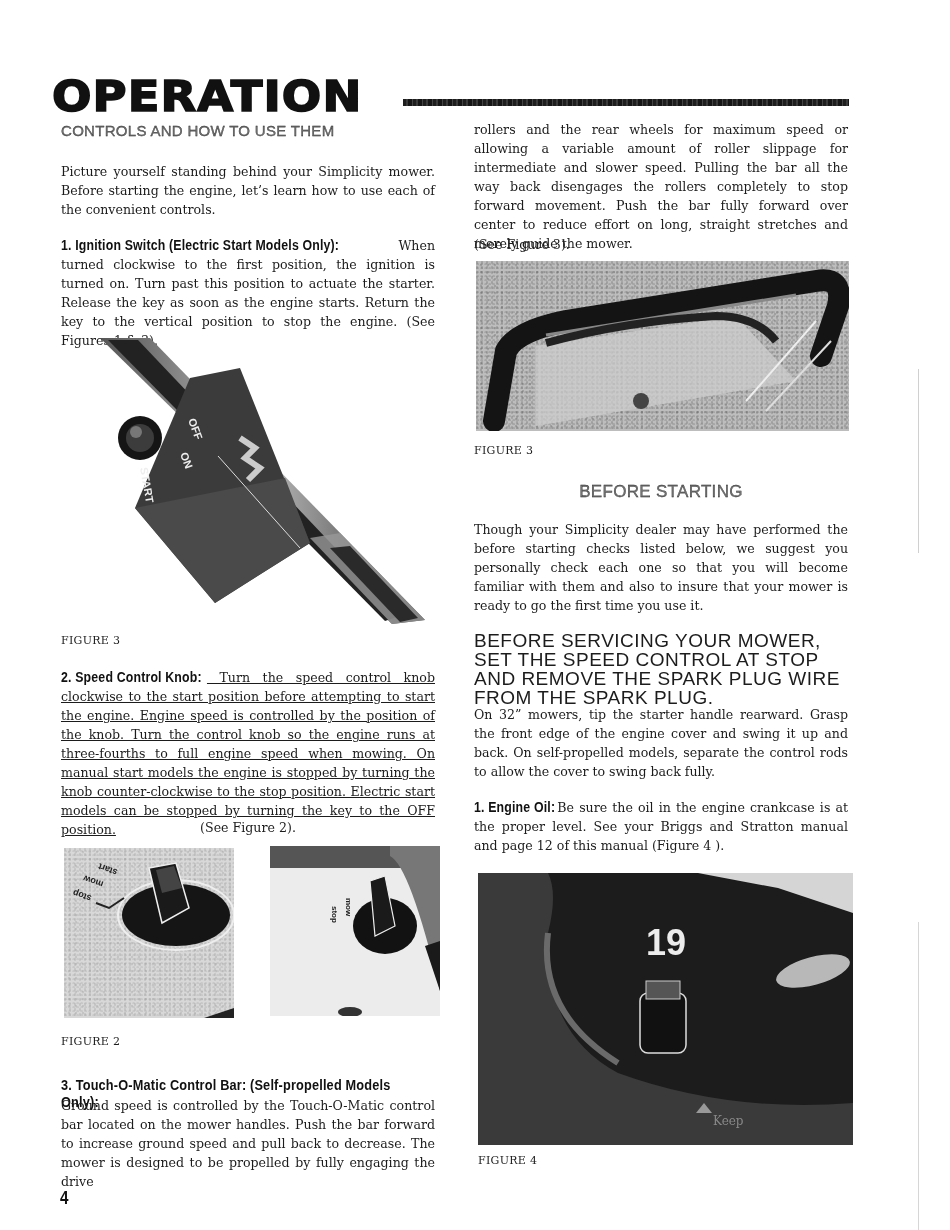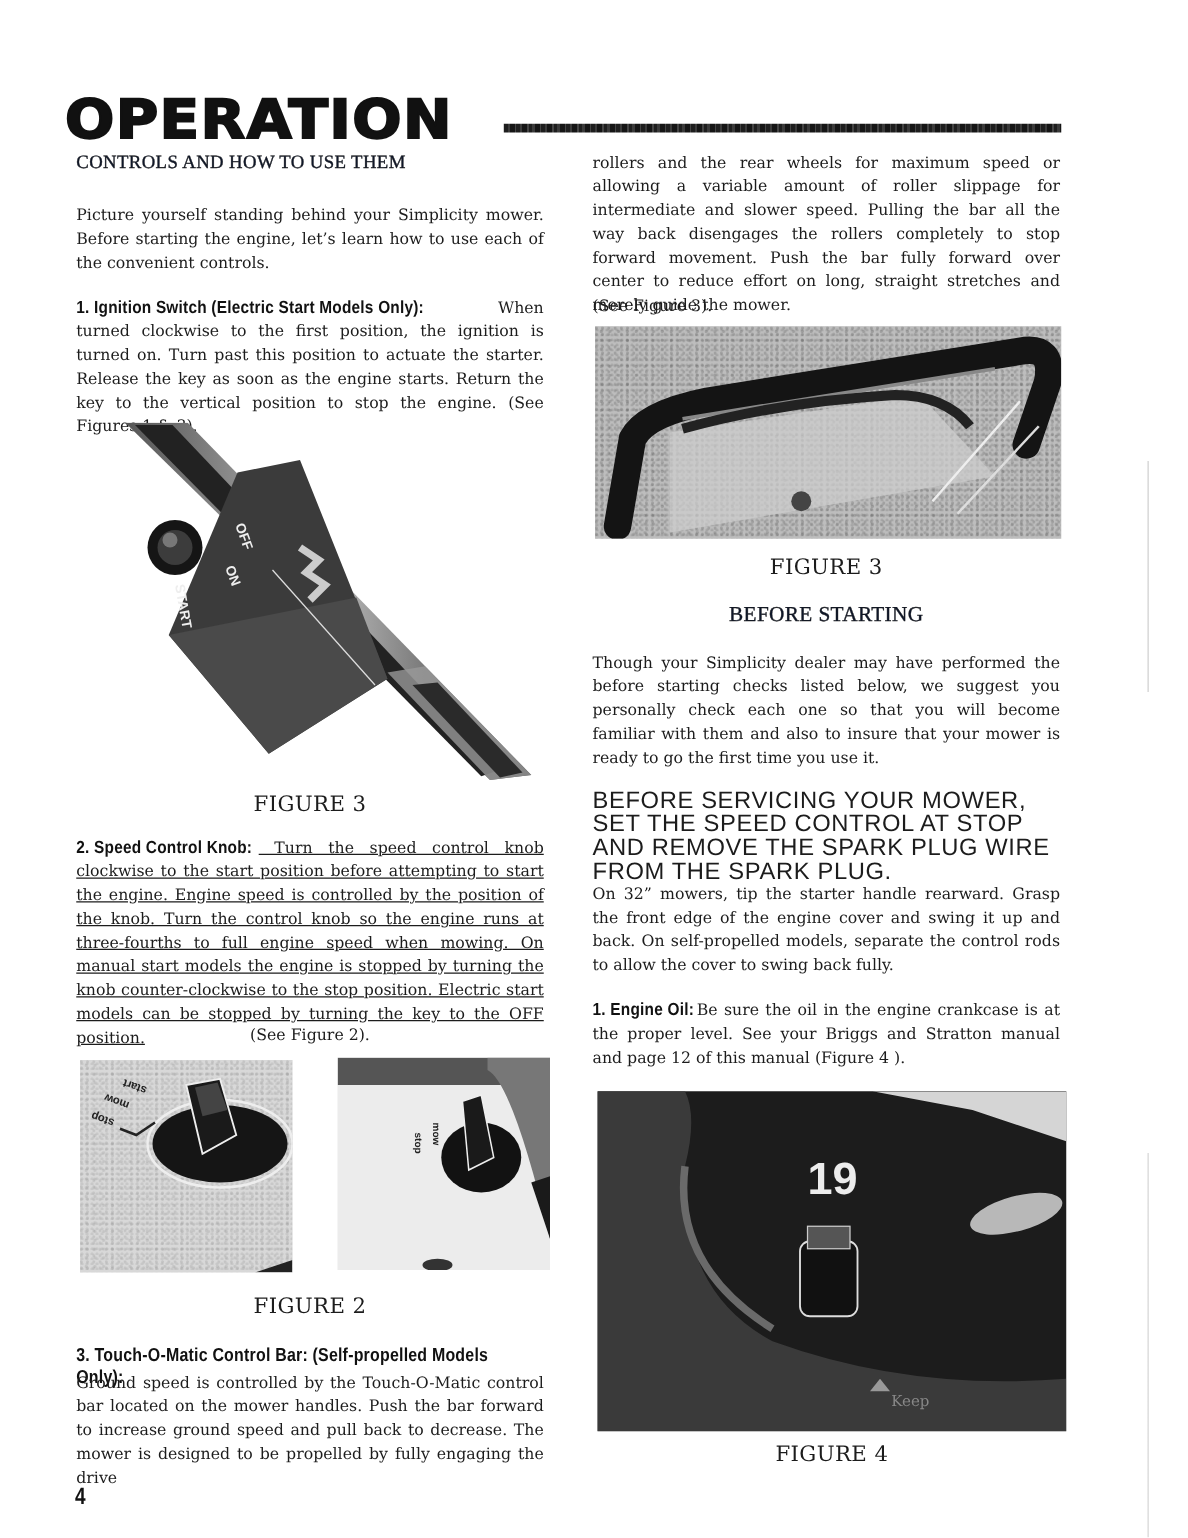--- a/index.html
+++ b/index.html
@@ -11,39 +11,39 @@
   .title {
     left: 52px; top: 74px; font-family: "DejaVu Sans", "Liberation Sans", sans-serif;
     font-weight: 900; font-size: 43px; letter-spacing: 1px; line-height: 44px; color: #111;
     transform: scaleX(1.08); transform-origin: left top; -webkit-text-stroke: 1.6px #111;
   }
   .title-rule {
     left: 403px; top: 99px; width: 446px; height: 7px;
     background: repeating-linear-gradient(90deg, #1e1e1e 0 3px, #3a3a3a 3px 5px, #151515 5px 9px, #444 9px 10px);
   }
   .section-h {
-    font-family: Liberation Serif, serif; font-size: 15px; font-weight: 400;
-    letter-spacing: 0.3px; color: #0f172a; -webkit-text-stroke: 0.3px #1a1a1a;
+    font-family: Liberation Sans, sans-serif; font-size: 15px; font-weight: 400;
+    letter-spacing: 0.3px; color: #737373; -webkit-text-stroke: 0.3px #1a1a1a;
   }
   .para {
     font-family: "DejaVu Serif", "Liberation Serif", serif; font-size: 12.6px; line-height: 19px;
     text-align: justify; color: #1c1c1c; margin: 0;
   }
   .lead {
     font-family: "Liberation Sans", "DejaVu Sans", sans-serif; font-weight: 700; font-size: 14px;
     transform: scaleX(0.88); display: inline-block; transform-origin: left center; margin-right: -14px;
     letter-spacing: 0.2px; color: #111;
   }
   .caps {
     font-family: "Liberation Sans", "DejaVu Sans", sans-serif; font-size: 19px; line-height: 19px;
     letter-spacing: 0.5px; color: #1c1c1c; margin: 0;
   }
   .caption {
-    font-family: "DejaVu Serif", "Liberation Serif", serif; font-size: 17px; letter-spacing: 0.3px;
-    text-align: center; color: #1c1c1c;
+    font-family: "DejaVu Serif", "Liberation Serif", serif; font-size: 11px; letter-spacing: 0.3px;
+    color: #1c1c1c;
   }
   .photo { overflow: hidden; }
   .grain {
     position: absolute; inset: 0; opacity: 0.35; mix-blend-mode: multiply;
     background-image:
       radial-gradient(circle at 20% 30%, rgba(0,0,0,.25) 0 1px, transparent 1.5px),
       radial-gradient(circle at 70% 60%, rgba(0,0,0,.25) 0 1px, transparent 1.5px),
       radial-gradient(circle at 40% 80%, rgba(0,0,0,.2) 0 1px, transparent 1.5px);
     background-size: 5px 5px, 7px 7px, 4px 4px;
   }

